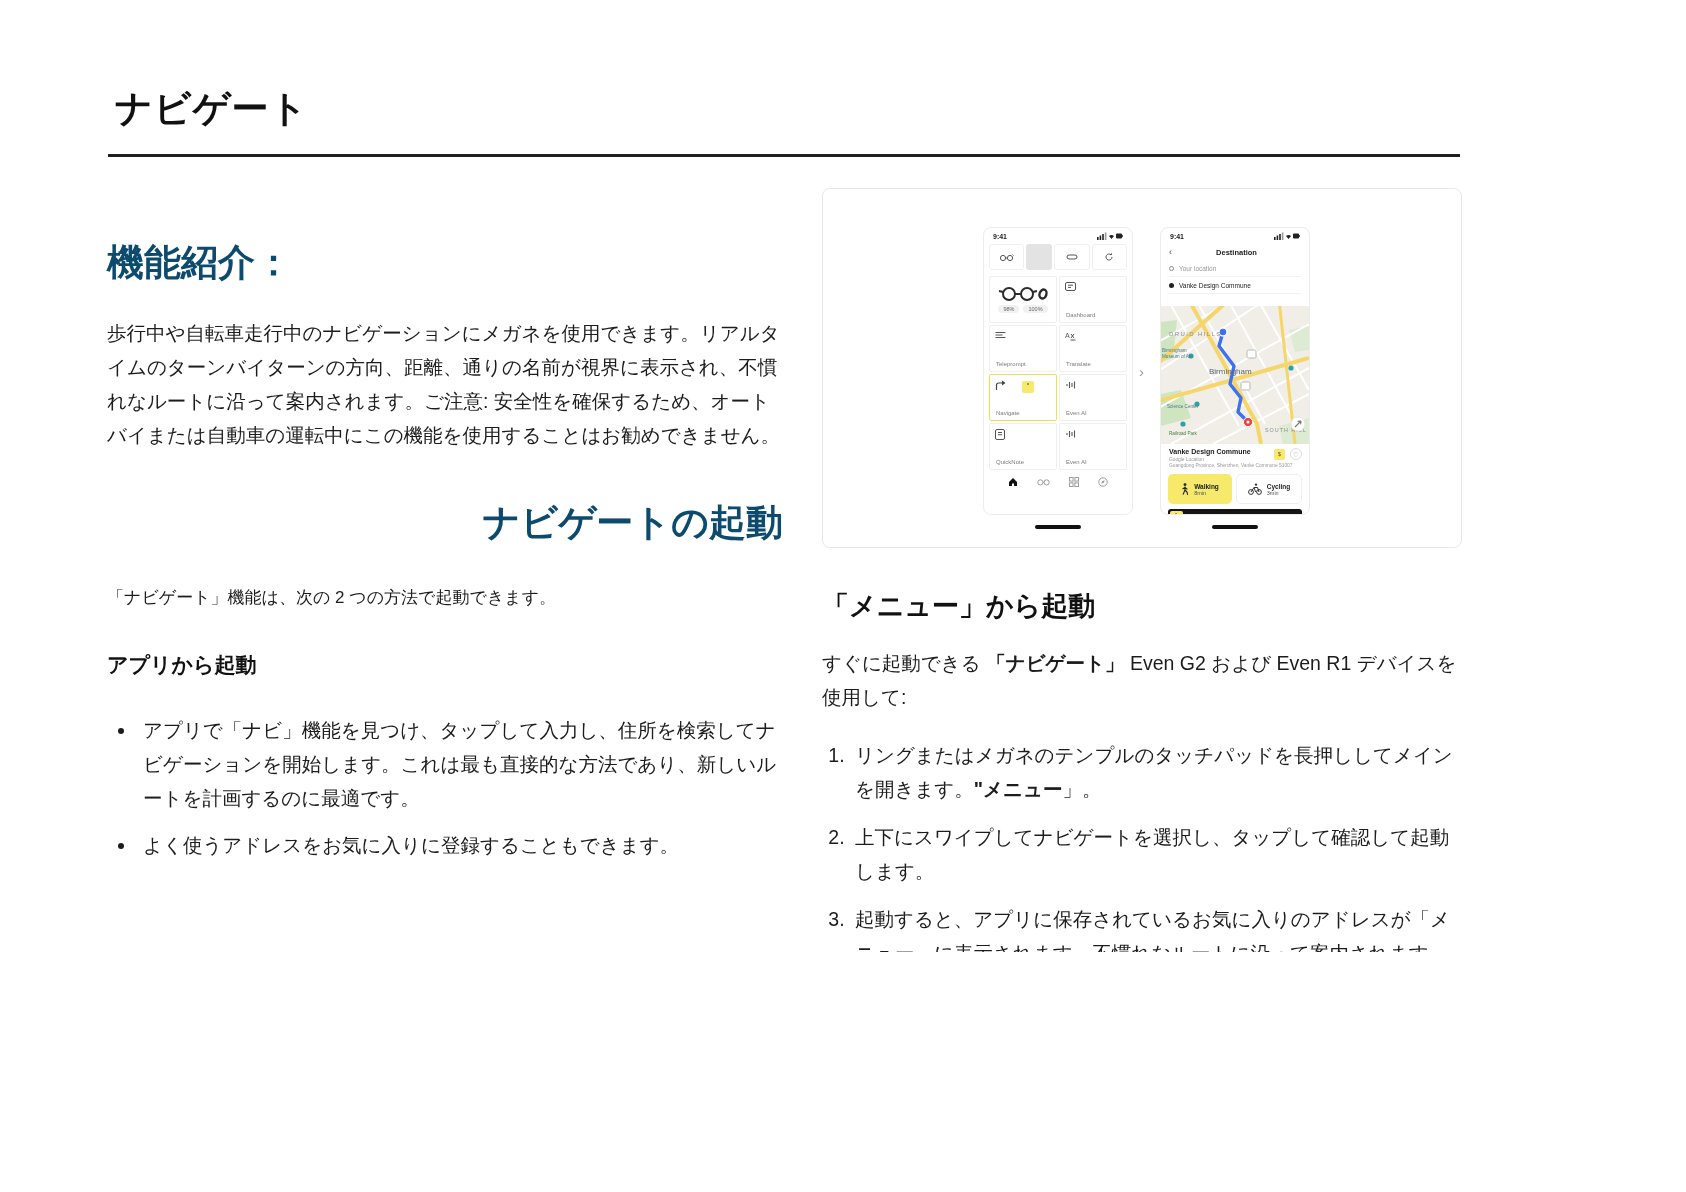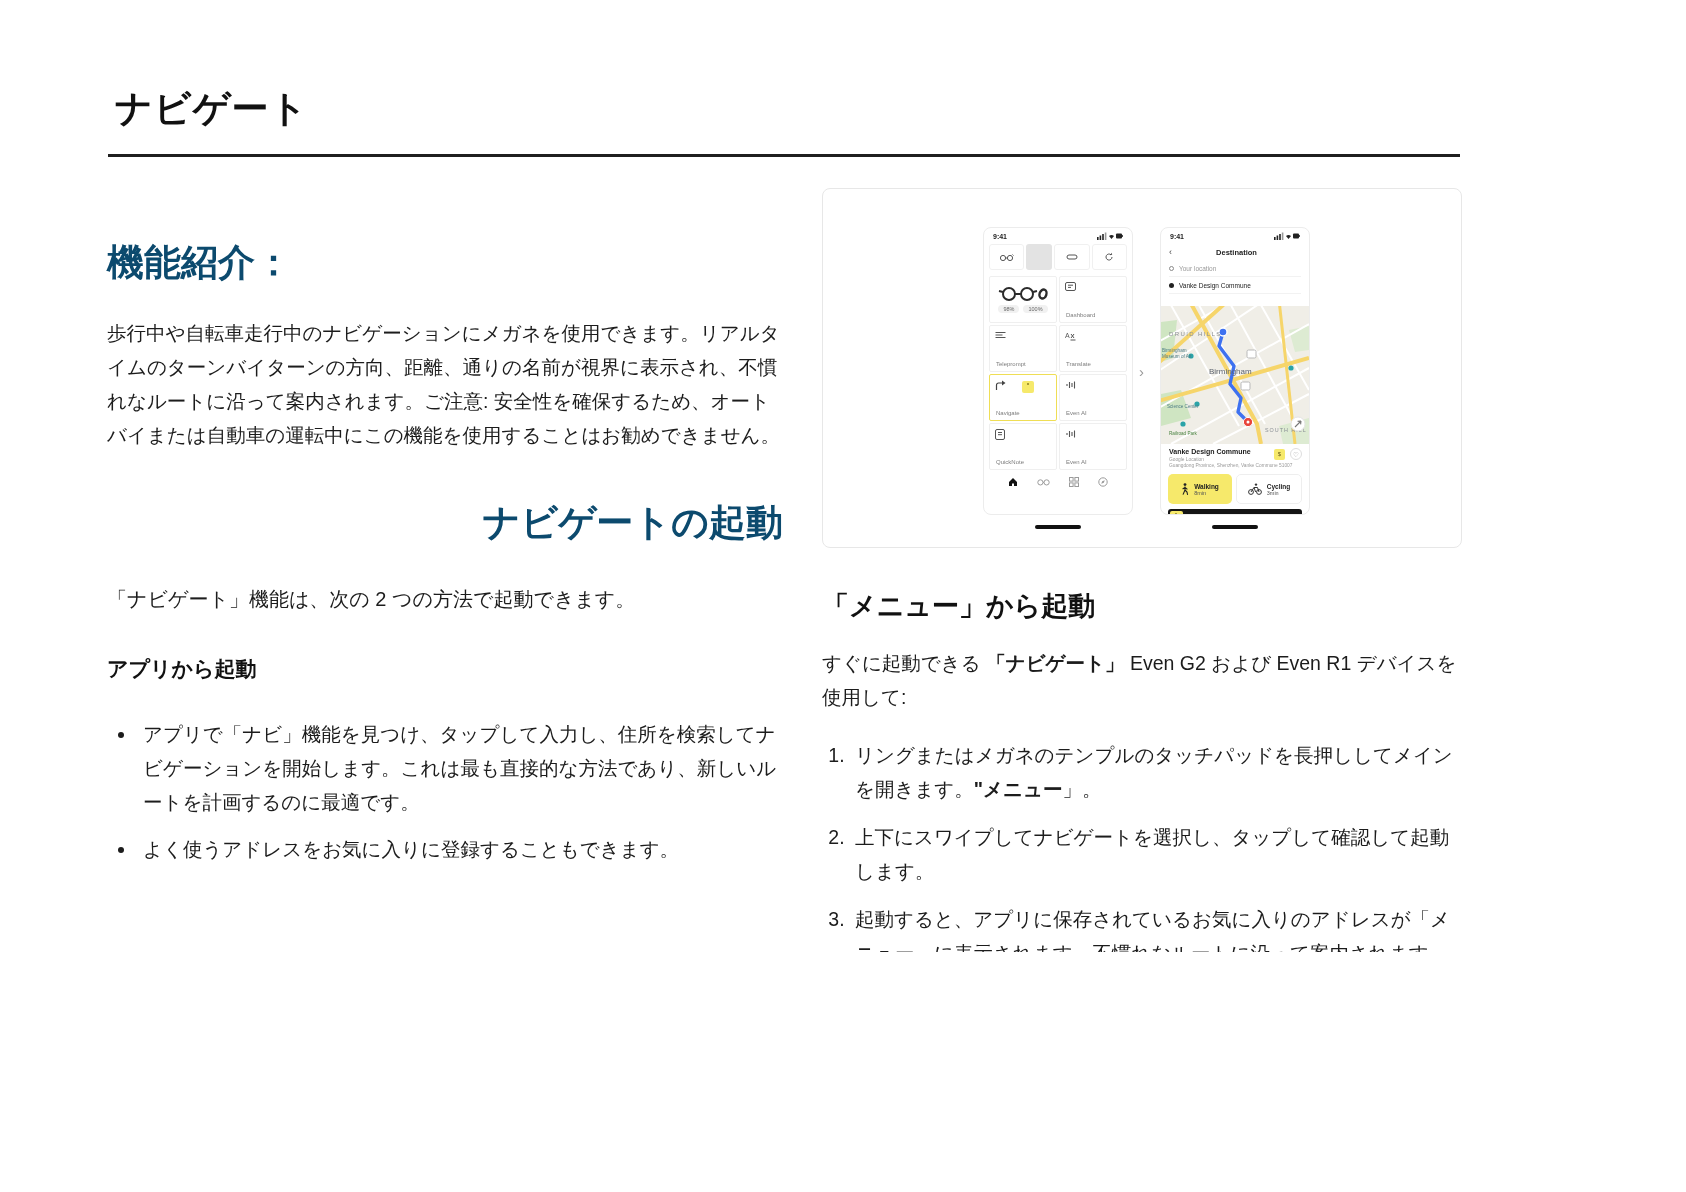--- a/index.html
+++ b/index.html
@@ -9,21 +9,21 @@
 
   
   .h1 { position:absolute; left:115px; top:84px; font-size:37px; font-weight:800; letter-spacing:1px; color:#111; }
   .rule { position:absolute; left:108px; top:154px; width:1352px; height:3px; background:#1f1f1f; }
 
   
   .col-left { position:absolute; left:107px; top:238px; width:676px; }
   .h2 { font-size:37px; font-weight:800; color:#0c4a6e; }
   .body-p { margin-top:28px; font-size:19.5px; line-height:34px; color:#1c1c1c; }
   .h2b { margin-top:46px;text-align:right; }
-  .small-p { margin-top:38px; font-size:20px; color:#1c1c1c; }
+  .small-p { margin-top:38px; font-size:17px; color:#1c1c1c; }
   .h3 { margin-top:42px; font-size:21px; font-weight:800; color:#111; }
   ul.bullets { margin-top:34px; padding-left:30px; }
   ul.bullets li { font-size:19.5px; line-height:34px; padding-left:6px; margin-bottom:13px; }
 
   
   .col-right { position:absolute; left:822px; top:188px; width:640px; }
   .shot-card { position:relative; width:640px; height:360px; border:1px solid #e7e7e7; border-radius:8px; background:#fff; }
   .h2-right { margin-top:40px; font-size:27px; font-weight:800; color:#111; }
   .intro-p { margin-top:22px; font-size:19.5px; line-height:34px; }
   .intro-p b { font-weight:800; }

